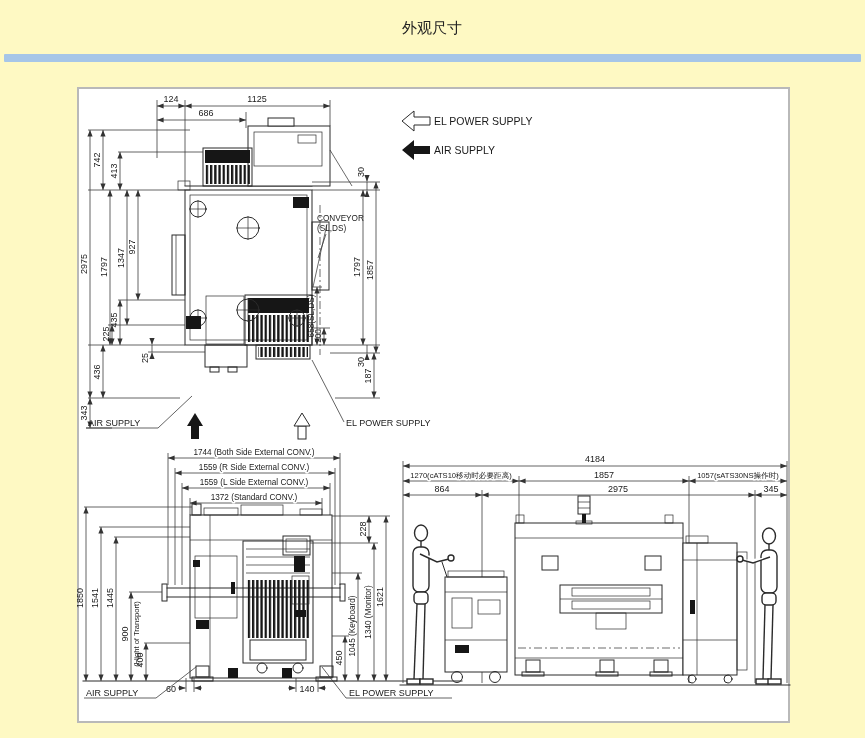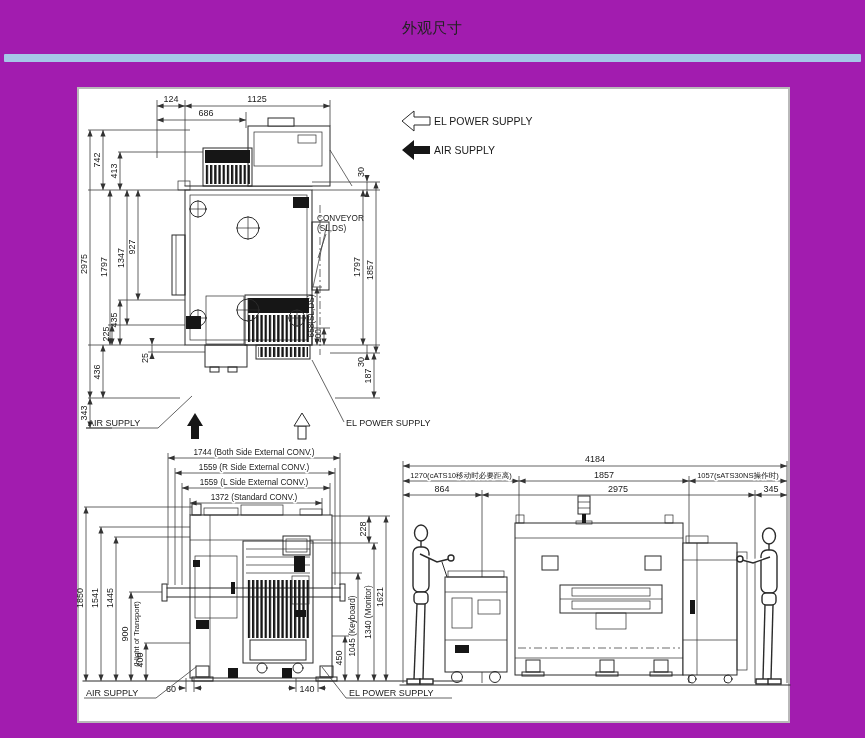--- a/index.html
+++ b/index.html
@@ -1,16 +1,16 @@
 <!DOCTYPE html>
 <html><head>
 <meta charset="utf-8">
 <style>
   html,body{margin:0;padding:0;background:#fff;}
-  .stage{position:relative;width:865px;height:738px;background:#a21caf;overflow:hidden;}
+  .stage{position:relative;width:865px;height:738px;background:#fef9c3;overflow:hidden;}
   svg{position:absolute;left:0;top:0;}
   .t   {font:9px "Liberation Sans",sans-serif;fill:#1a1a1a;}
   .t8  {font:8.2px "Liberation Sans",sans-serif;fill:#1a1a1a;}
   .t7  {font:7.6px "Liberation Sans",sans-serif;fill:#1a1a1a;}
   .t10 {font:10.5px "Liberation Sans",sans-serif;fill:#1a1a1a;}
   .t15 {font:15px "Liberation Sans",sans-serif;fill:#222;}
   .mid {text-anchor:middle;}
   .end {text-anchor:end;}
   .h   {paint-order:stroke;stroke:#fff;stroke-width:3px;stroke-linejoin:round;}
   .s   {stroke:#2b2b2b;stroke-width:1;fill:none;stroke-linecap:square;}

